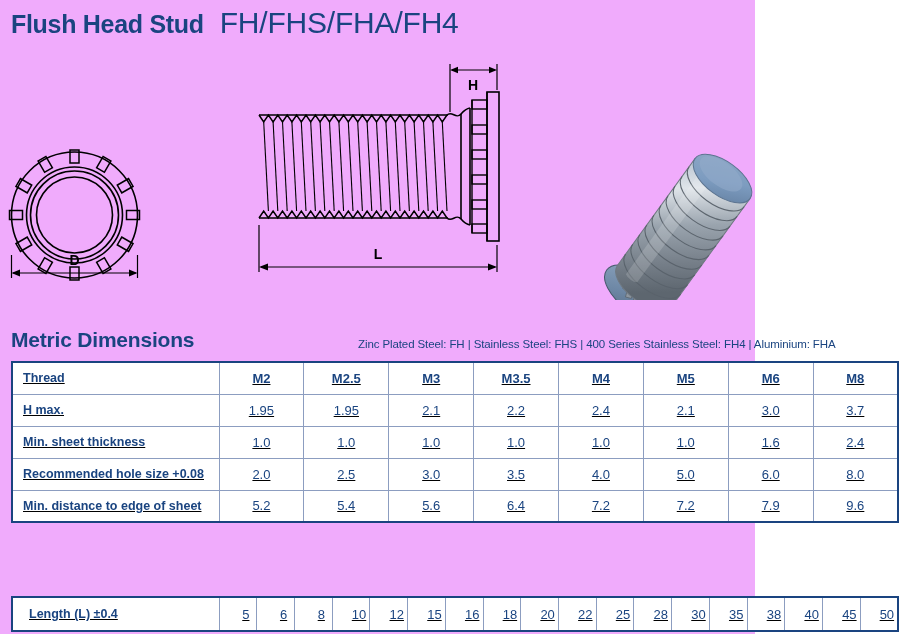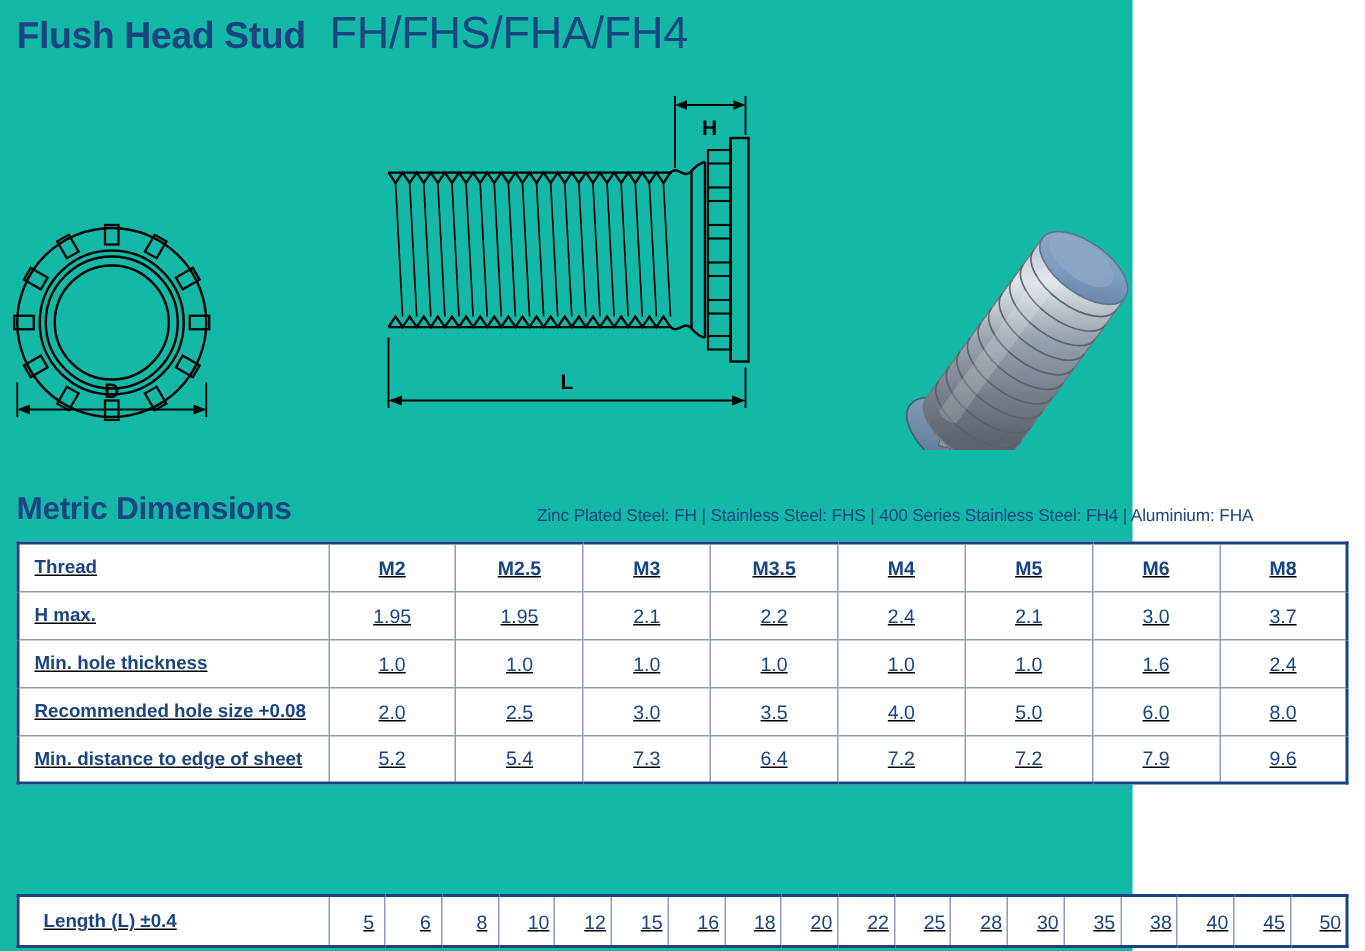--- a/index.html
+++ b/index.html
@@ -6,21 +6,21 @@
   html, body {
     margin: 0; padding: 0;
     width: 910px; height: 634px;
     background: #ffffff;
     font-family: "Liberation Sans", sans-serif;
     overflow: hidden;
   }
   #page {
     position: relative;
     width: 755px; height: 634px;
-    background: #14b8a6;
+    background: #f0abfc;
   }
 
   
   .hdr {
     position: absolute;
     left: 11px; top: 6px;
     display: flex; align-items: baseline;
     white-space: nowrap;
   }
   .hdr-title {
@@ -359,21 +359,21 @@
         <td>1.95</td>
         <td>2.1</td>
         <td>2.2</td>
         <td>2.4</td>
         <td>2.1</td>
         <td>3.0</td>
         <td class="edge-r">3.7</td>
       </tr>
 
       <tr>
-        <td class="lbl edge-l">Min. hole thickness</td>
+        <td class="lbl edge-l">Min. sheet thickness</td>
         <td>1.0</td>
         <td>1.0</td>
         <td>1.0</td>
         <td>1.0</td>
         <td>1.0</td>
         <td>1.0</td>
         <td>1.6</td>
         <td class="edge-r">2.4</td>
       </tr>
 
@@ -386,21 +386,21 @@
         <td>4.0</td>
         <td>5.0</td>
         <td>6.0</td>
         <td class="edge-r">8.0</td>
       </tr>
 
       <tr class="last-row">
         <td class="lbl edge-l">Min. distance to edge of sheet</td>
         <td>5.2</td>
         <td>5.4</td>
-        <td>7.3</td>
+        <td>5.6</td>
         <td>6.4</td>
         <td>7.2</td>
         <td>7.2</td>
         <td>7.9</td>
         <td class="edge-r">9.6</td>
       </tr>
     </tbody>
   </table>
 
   <table class="spec" id="len-table">

